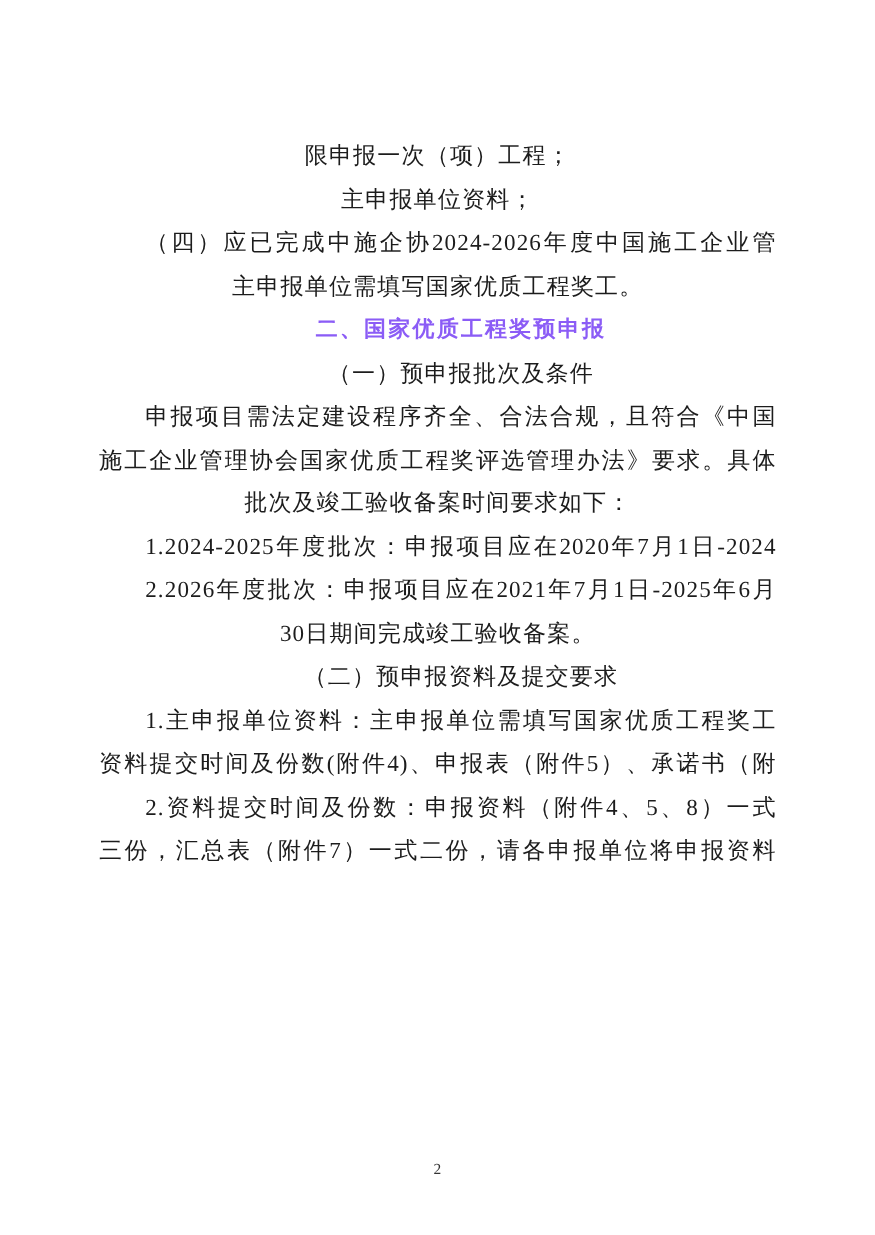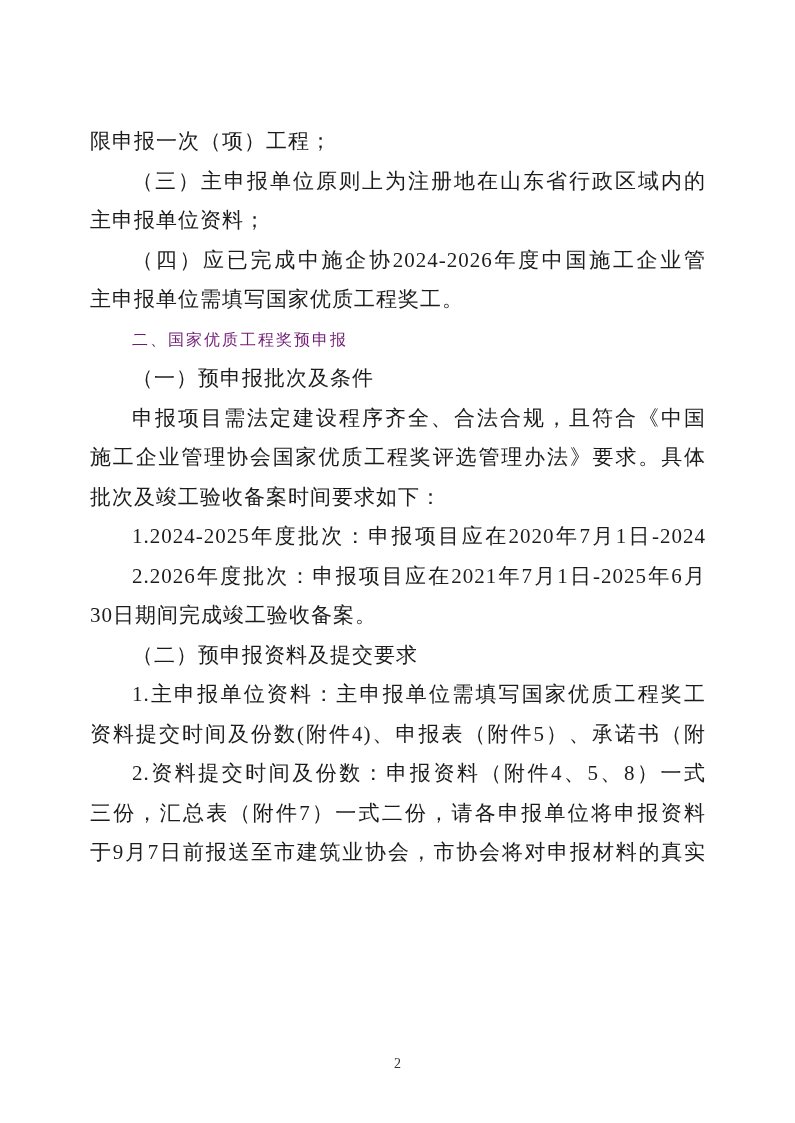--- a/index.html
+++ b/index.html
@@ -19,64 +19,62 @@
     position: absolute;
     left: 90px; top: 122px;
     width: 616px;
   }
   .line {
     height: 39.5px;
     line-height: 39.5px;
     font-size: 21px;
     letter-spacing: 1px;
     overflow: hidden;
-    text-align: left;
+    text-align: center;
   }
   .indent { text-indent: 42px; }
   .fill {
     text-align: justify;
     text-align-last: justify;
     text-justify: inter-character;
   }
   .heading {
     font-family: "Liberation Sans", "DejaVu Sans", sans-serif;
-    font-weight: normal;
-    font-size: 16px;
+    font-weight: bold;
+    font-size: 20px;
     letter-spacing: 2px;
-    color: #701a75;
+    color: #8b5cf6;
   }
   .footer {
     position: absolute;
     left: 0; right: 0; top: 1054px;
     text-align: center;
     font-size: 14px;
     line-height: 20px;
     color: #333333;
   }
 </style>
 </head>
 <body>
 
 <div class="page">
   <div class="content">
     <div class="line">限申报一次（项）工程；</div>
-    <div class="line indent fill">（三）主申报单位原则上为注册地在山东省行政区域内的</div>
     <div class="line">主申报单位资料；</div>
     <div class="line indent fill">（四）应已完成中施企协2024-2026年度中国施工企业管</div>
     <div class="line">主申报单位需填写国家优质工程奖工。</div>
     <div class="line indent heading">二、国家优质工程奖预申报</div>
     <div class="line indent">（一）预申报批次及条件</div>
     <div class="line indent fill">申报项目需法定建设程序齐全、合法合规，且符合《中国</div>
     <div class="line fill">施工企业管理协会国家优质工程奖评选管理办法》要求。具体</div>
     <div class="line">批次及竣工验收备案时间要求如下：</div>
     <div class="line indent fill">1.2024-2025年度批次：申报项目应在2020年7月1日-2024</div>
     <div class="line indent fill">2.2026年度批次：申报项目应在2021年7月1日-2025年6月</div>
     <div class="line">30日期间完成竣工验收备案。</div>
     <div class="line indent">（二）预申报资料及提交要求</div>
     <div class="line indent fill">1.主申报单位资料：主申报单位需填写国家优质工程奖工</div>
     <div class="line fill">资料提交时间及份数(附件4)、申报表（附件5）、承诺书（附</div>
     <div class="line indent fill">2.资料提交时间及份数：申报资料（附件4、5、8）一式</div>
     <div class="line fill">三份，汇总表（附件7）一式二份，请各申报单位将申报资料</div>
-    <div class="line fill">于9月7日前报送至市建筑业协会，市协会将对申报材料的真实</div>
   </div>
 
   <div class="footer">2</div>
 </div>
 
 </body></html>

